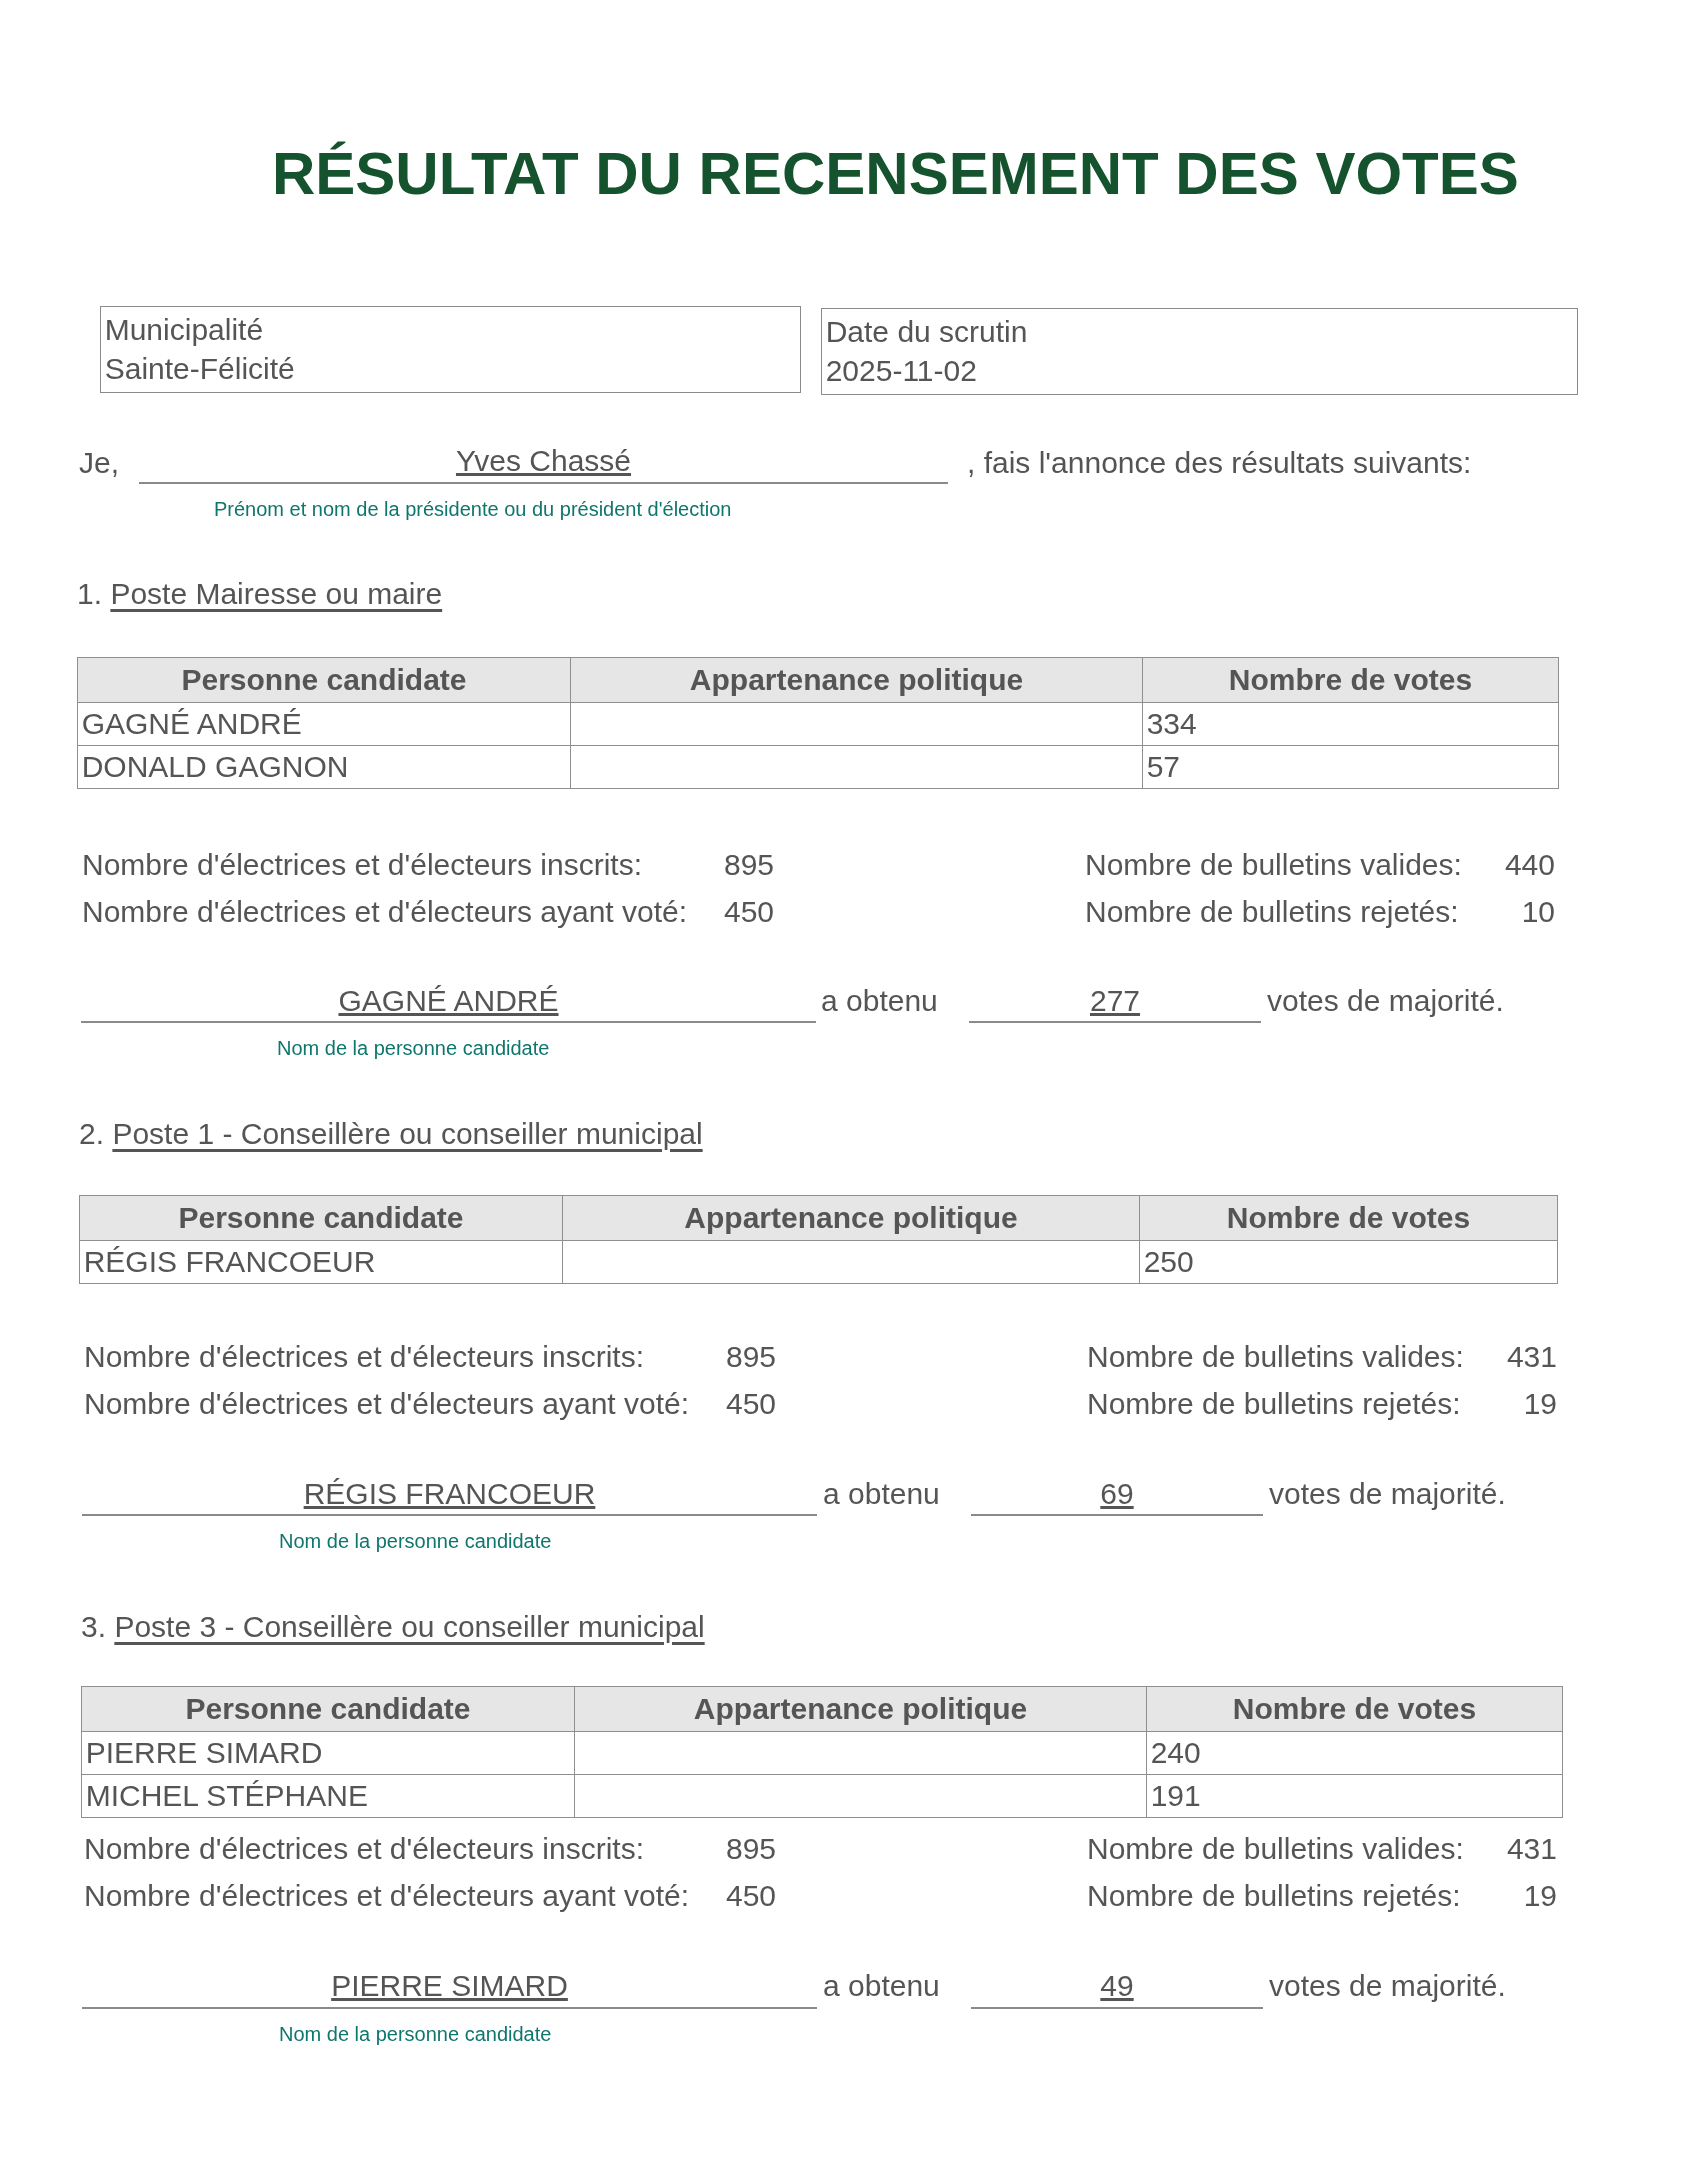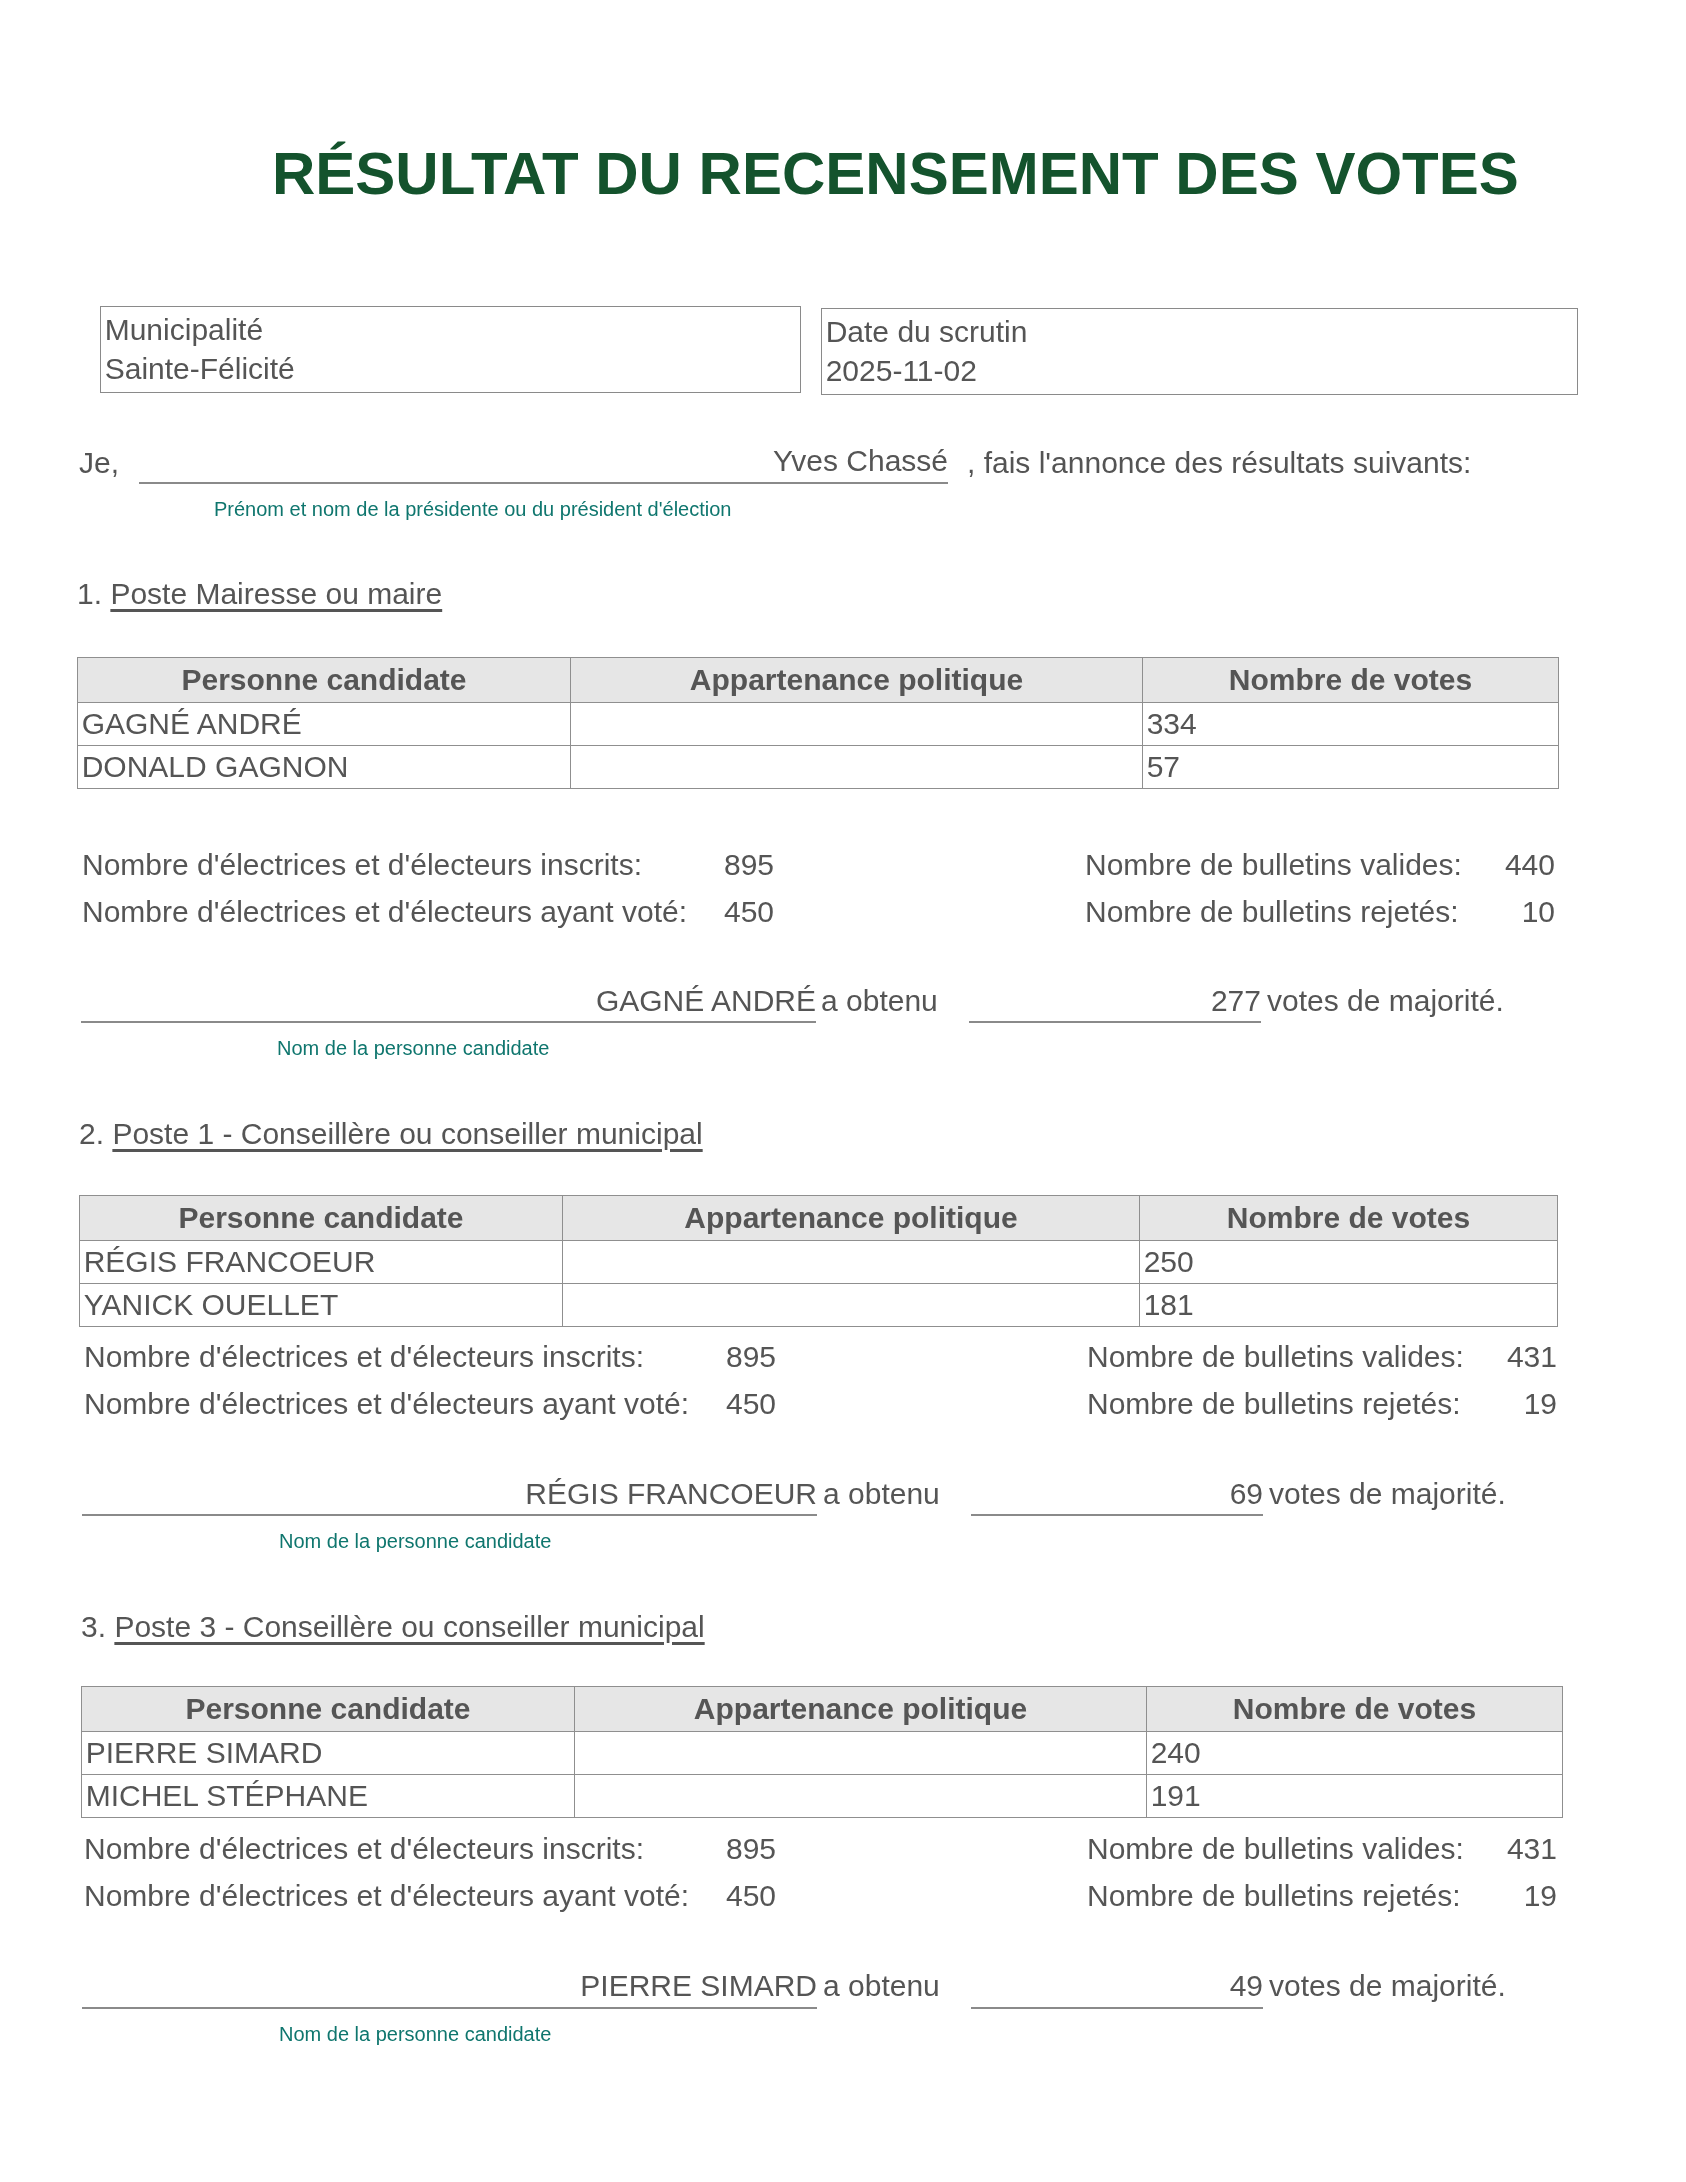--- a/index.html
+++ b/index.html
@@ -14,21 +14,21 @@
   }
   .infobox {
     position: absolute; border: 1.9px solid #8a8a8a; box-sizing: border-box;
     font-size: 30px; line-height: 39px; padding: 2.8px 3.7px; color: #555; margin-left: 22px;
   }
   .infobox .lbl { display: block; }
   .infobox .val { display: block; }
   .abs { position: absolute; }
   .line { position: absolute; height: 0; border-top: 2.8px solid #8a8a8a; }
   .caption { position: absolute; font-size: 20px; color: #0f766e; }
-  .fill-text { position: absolute; font-size: 30px; text-align: right; color: #555; }
+  .fill-text { position: absolute; font-size: 30px; text-align: center; color: #555; text-decoration: underline; }
   .sec-title { position: absolute; font-size: 30px; color: #555; }
   .sec-title .u { text-decoration: underline; text-underline-offset: 4.7px; }
   table.cand {
     position: absolute; border-collapse: collapse; font-size: 30px; color: #555;
   }
   table.cand th, table.cand td {
     border: 1.9px solid #8f8f8f; padding: 0 3.7px; height: 43px; box-sizing: border-box;
   }
   table.cand th {
     background: #e6e6e6; font-weight: bold; text-align: center; height: 45px;
@@ -102,25 +102,20 @@
           <tr>
             <th style="width:483px">Personne candidate</th>
             <th style="width:577px">Appartenance politique</th>
             <th style="width:418px">Nombre de votes</th>
           </tr>
           <tr>
             <td>RÉGIS FRANCOEUR</td>
             <td></td>
             <td>250</td>
           </tr>
-          <tr>
-            <td>YANICK OUELLET</td>
-            <td></td>
-            <td>181</td>
-          </tr>
         </tbody>
       </table>
       <div class="stat" style="left: 84px; top: 1340px;"><span>Nombre d'électrices et d'électeurs inscrits:</span></div>
       <div class="stat" style="top: 1340px; left: 726px;">895</div>
       <div class="stat" style="left: 84px; top: 1387px;"><span>Nombre d'électrices et d'électeurs ayant voté:</span></div>
       <div class="stat" style="top: 1387px; left: 726px;">450</div>
       <div class="stat" style="left: 1087px; top: 1340px;"><span>Nombre de bulletins valides:</span></div>
       <div class="stat" style="top: 1340px; right: 129px; text-align: right;">431</div>
       <div class="stat" style="left: 1087px; top: 1387px;"><span>Nombre de bulletins rejetés:</span></div>
       <div class="stat" style="top: 1387px; right: 129px; text-align: right;">19</div>

